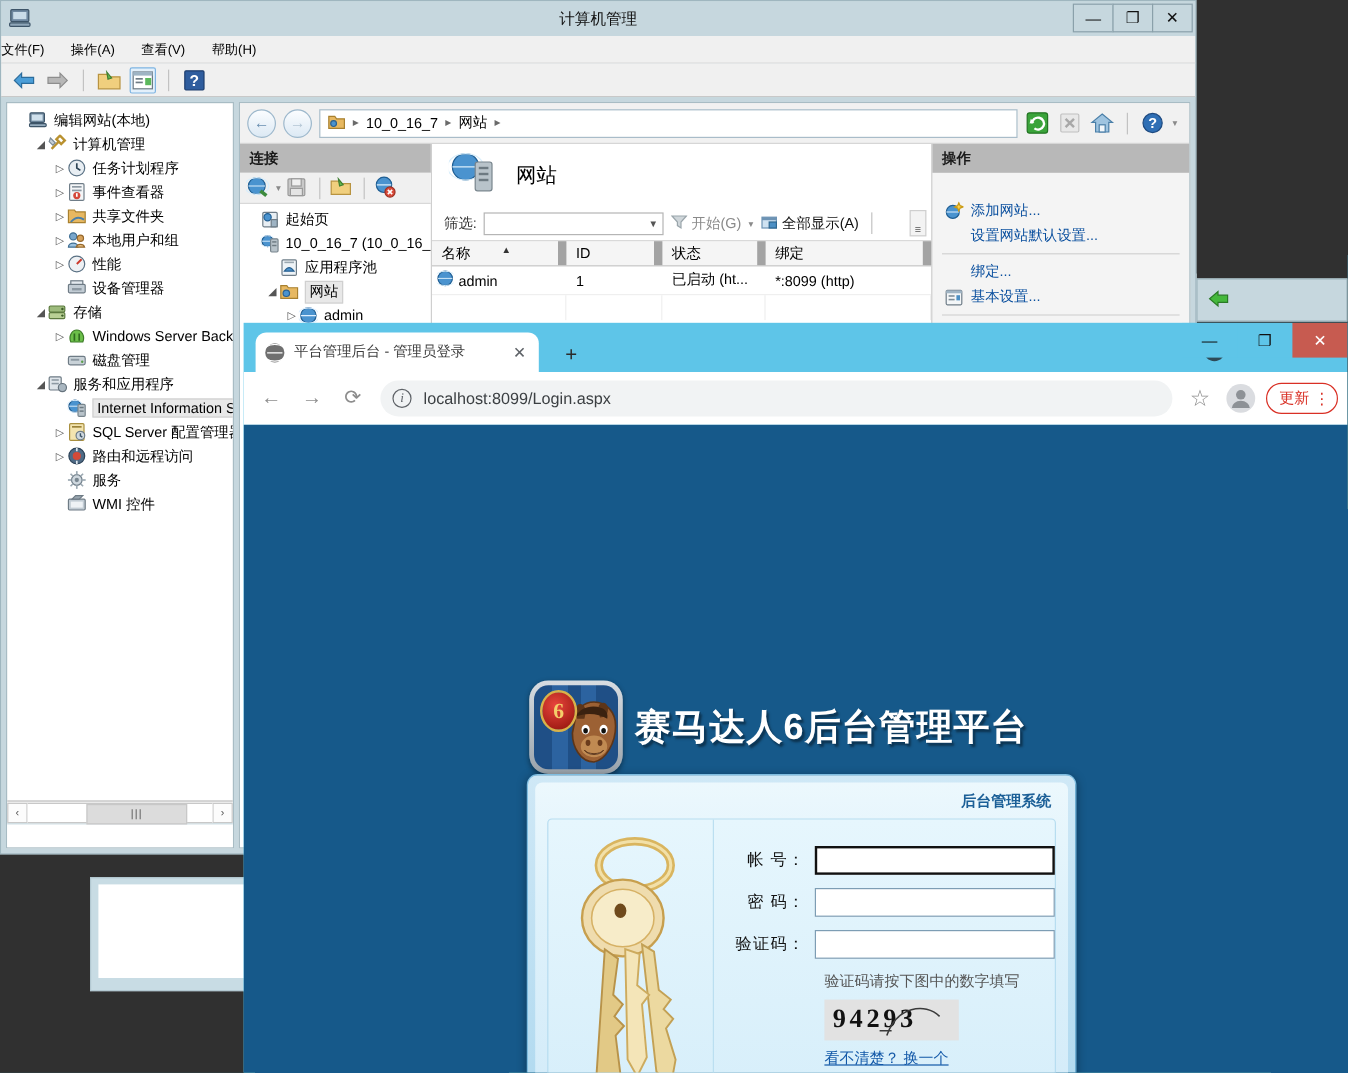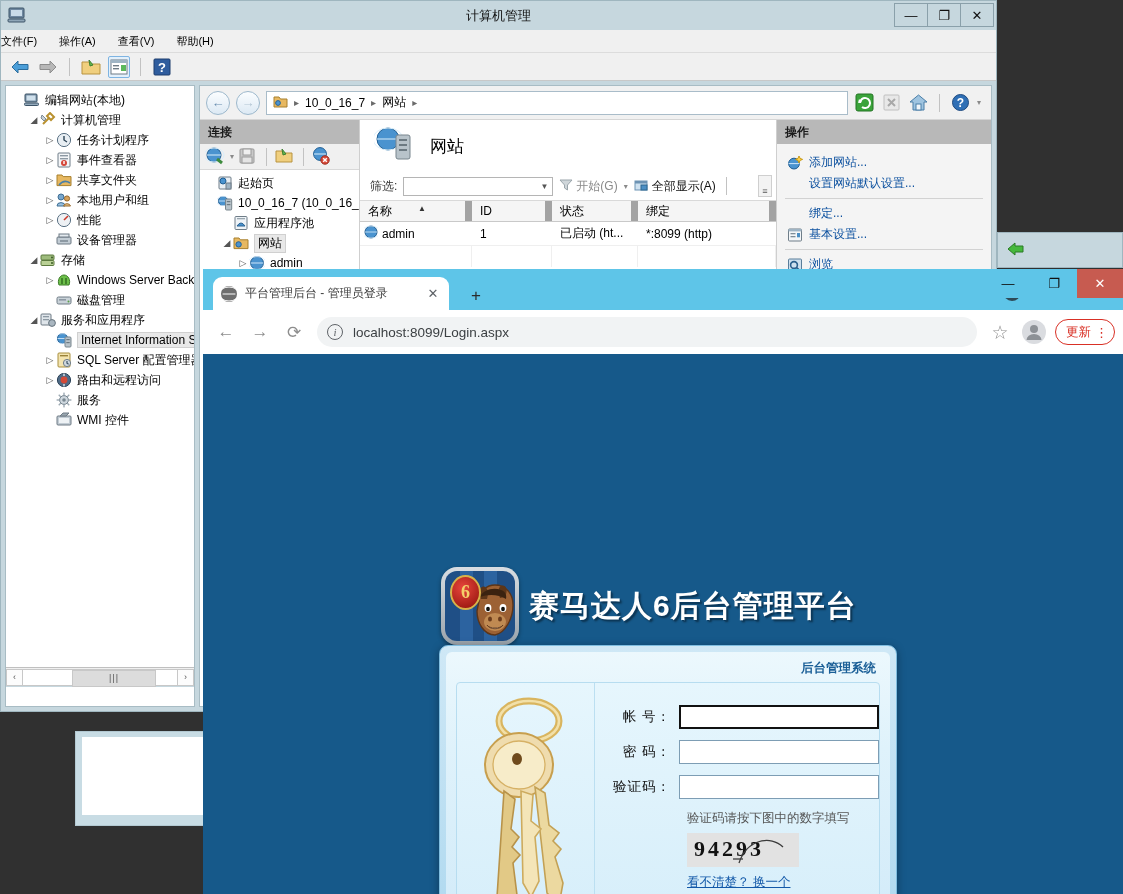--- a/index.html
+++ b/index.html
@@ -121,21 +121,21 @@
   .sort-arrow { position:absolute; left:58px; top:3px; font-size:8px; color:#333; }
   .grow { display:flex; height:23px; align-items:center; }
   .grow .td { font-size:12px; color:#000; display:flex; align-items:center; padding-left:8px; overflow:hidden; white-space:nowrap;}
   .grow .td.first { padding-left:4px; gap:4px; }
   #grid-empty { height:22px; border-top:1px solid #efefef; display:flex; }
   #grid-empty .cell { border-right:1px solid #efefef; }
   #grid-fill { flex:1; background:#fff; }
 
   
   #act-col { width:215px; border-left:1px solid #cfcfcf; background:#f4f4f4; display:flex; flex-direction:column; }
-  #act-list { padding:8px 0 0 0; }
+  #act-list { padding:21px 0 0 0; }
   .act-item { height:21px; display:flex; align-items:center; gap:6px; padding-left:10px; font-size:12px; }
   .act-item a { color:#0a4f9e; text-decoration:none; }
   .act-item.header { font-weight:bold; color:#000; padding-left:12px; }
   .act-ico { width:16px; height:16px; flex:0 0 16px; position:relative; }
   .act-rule { height:1px; background:#d2d2d2; margin:4px 8px; }
 
   
   #bg-strip { position:absolute; left:997px; top:232px; width:126px; height:36px;
     background:#c6d7de; border:1px solid #9fb6bf; }
   #bg-strip2 { position:absolute; left:985px; top:228px; width:12px; height:44px; background:#e9eff2; border:1px solid #c3d1d7;}

